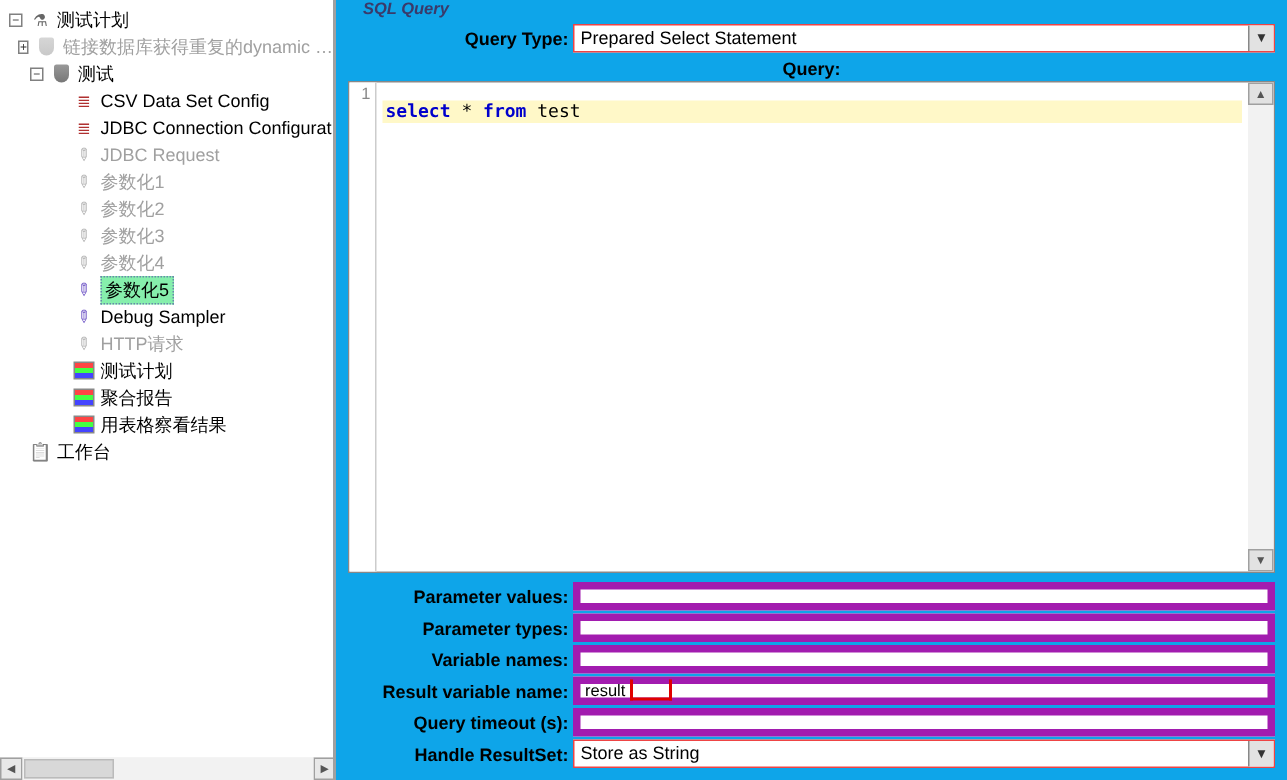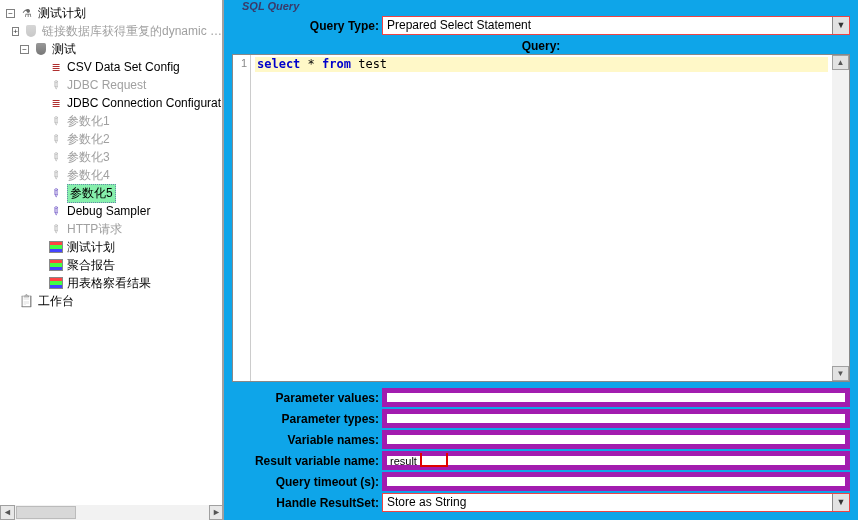--- a/index.html
+++ b/index.html
@@ -177,21 +177,21 @@
     width: 18px;
     background: #fff;
     border-right: 1px solid #ccc;
     text-align: right;
     padding: 2px 3px 0 0;
     font-size: 11px;
     color: #888;
   }
   .code-area {
     flex: 1;
-    padding: 2px 4px;
+    padding: 12px 4px;
     font-family: Consolas, monospace;
     font-size: 12px;
   }
   .code-line { background: #fff8c8; padding: 0 2px; height: 15px; line-height: 15px; }
   .kw { color: #0000cc; font-weight: bold; }
   .op { color: #000; }
   .vscroll {
     width: 17px;
     background: #eee;
     display: flex;
@@ -248,27 +248,27 @@
         <span class="lbl">测试</span>
       </div>
       <div id="tree-items">
           <div class="tree-row">
             <span class="ind" style="width: 42px;"></span>
             <span class="ic ic-csv"></span>
             <span class="lbl">CSV Data Set Config</span>
           </div>
           <div class="tree-row">
             <span class="ind" style="width: 42px;"></span>
-            <span class="ic ic-pencil-gray"></span>
-            <span class="lbl-gray">JDBC Request</span>
-          </div>
-          <div class="tree-row">
-            <span class="ind" style="width: 42px;"></span>
             <span class="ic ic-csv"></span>
             <span class="lbl">JDBC Connection Configurat</span>
+          </div>
+          <div class="tree-row">
+            <span class="ind" style="width: 42px;"></span>
+            <span class="ic ic-pencil-gray"></span>
+            <span class="lbl-gray">JDBC Request</span>
           </div>
           <div class="tree-row">
             <span class="ind" style="width: 42px;"></span>
             <span class="ic ic-pencil-gray"></span>
             <span class="lbl-gray">参数化1</span>
           </div>
           <div class="tree-row">
             <span class="ind" style="width: 42px;"></span>
             <span class="ic ic-pencil-gray"></span>
             <span class="lbl-gray">参数化2</span>

